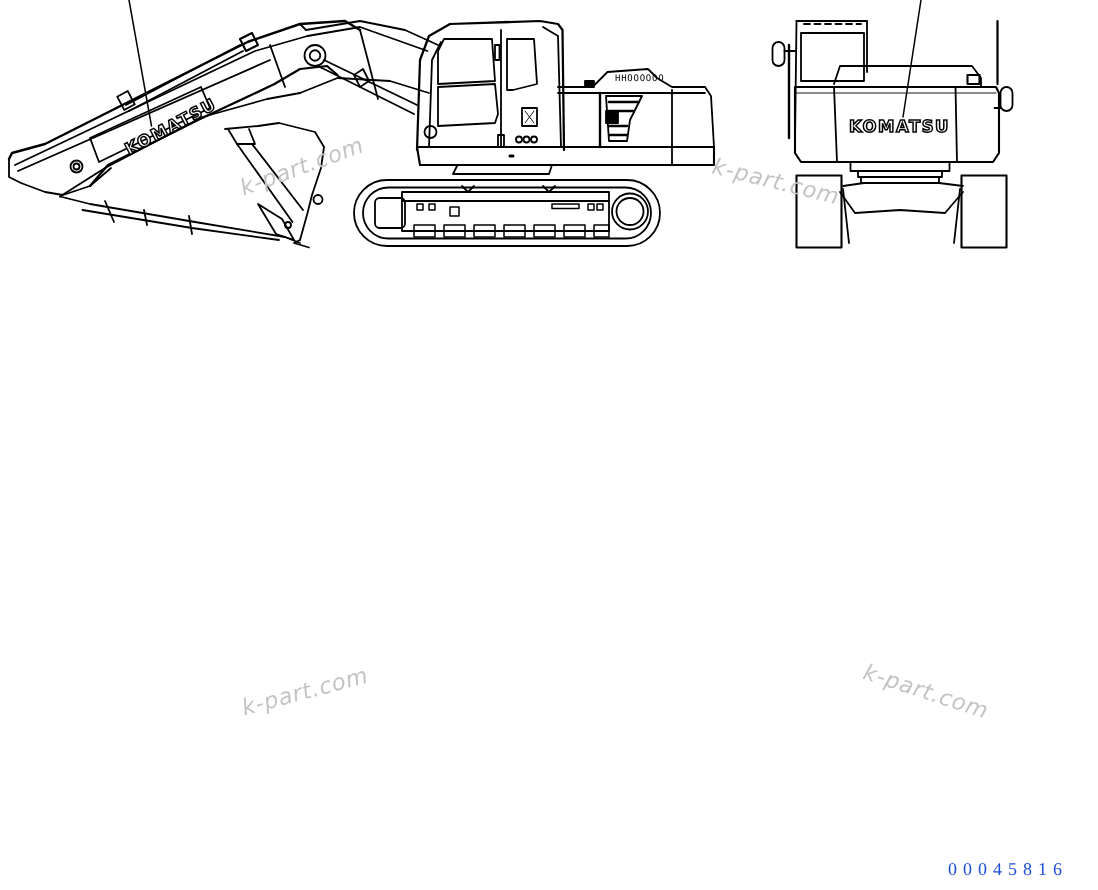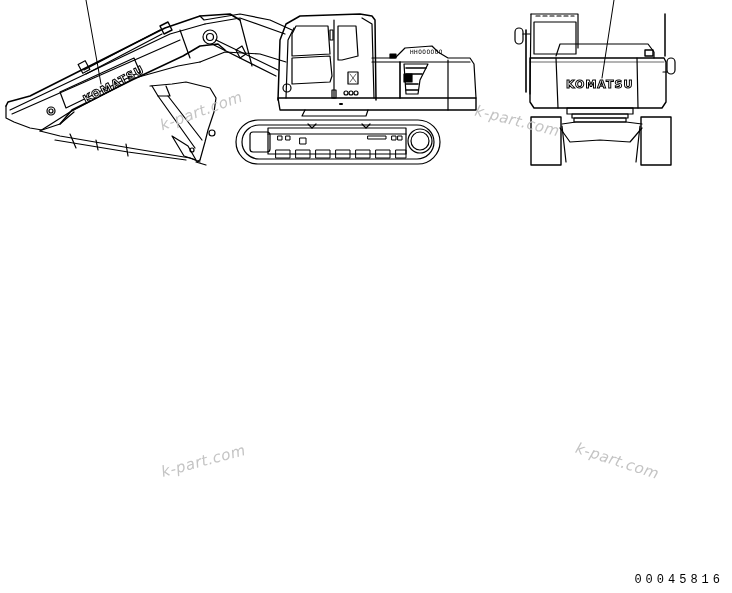--- a/index.html
+++ b/index.html
@@ -1,20 +1,20 @@
 <!DOCTYPE html>
 <html><head>
 <meta charset="utf-8">
 <style>
   html, body { margin: 0; padding: 0; background: #ffffff; }
   body { width: 732px; height: 593px; position: relative; overflow: hidden; font-family: "DejaVu Sans", sans-serif; }
   #canvas { position: absolute; left: 0; top: 0; width: 732px; height: 593px; }
   .wm { position: absolute; font-family: "DejaVu Sans", sans-serif; font-size: 15px; color: #c4c4c4; letter-spacing: 0.5px; white-space: nowrap; font-style: italic; }
   .decal-text { font-family: "DejaVu Sans", sans-serif; font-weight: bold; }
-  #illus-no { position: absolute; right: 8px; bottom: 6px; font-family: Liberation Mono, monospace; font-size: 12px; letter-spacing: 4px; color: #000000; }
+  #illus-no { position: absolute; right: 20px; bottom: 6px; font-family: Liberation Serif, serif; font-size: 12px; letter-spacing: 4px; color: #1d4ed8; }
 </style>
 </head>
 <body>
 
 <svg id="canvas" width="732" height="593" viewBox="0 0 732 593" xmlns="http://www.w3.org/2000/svg">
   <g fill="none" stroke="#000" stroke-width="1.2" stroke-linejoin="round" stroke-linecap="round">
 
     <g>
 
       <line x1="86" y1="0" x2="101" y2="84" stroke-width="1"></line>

